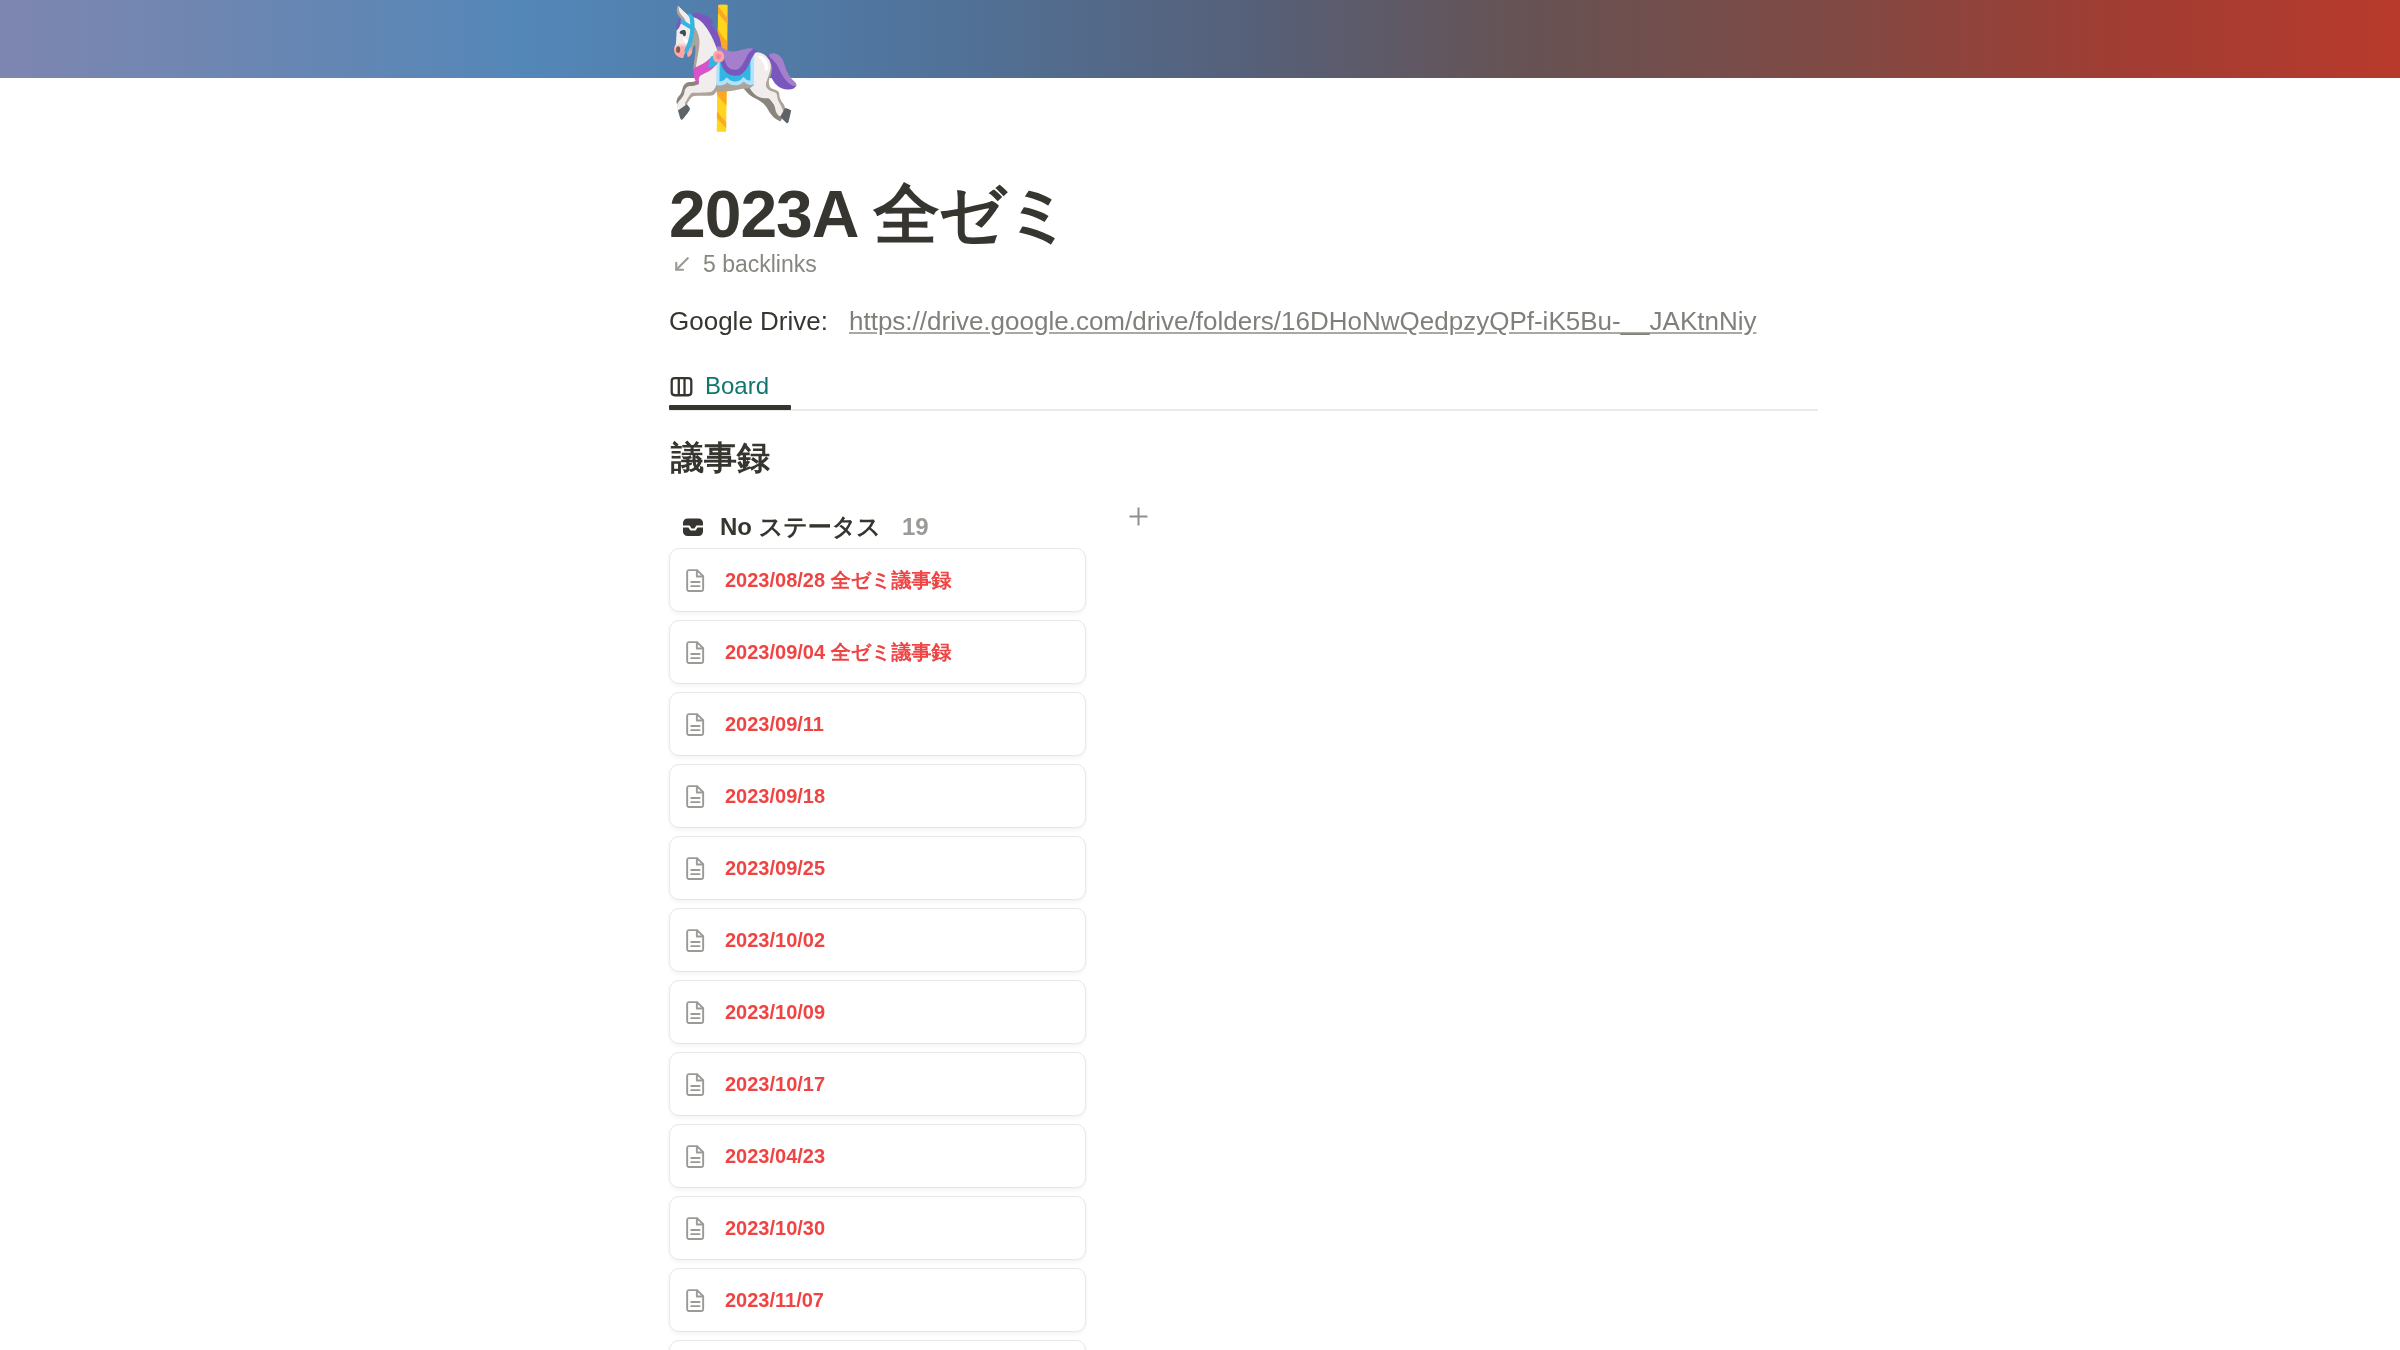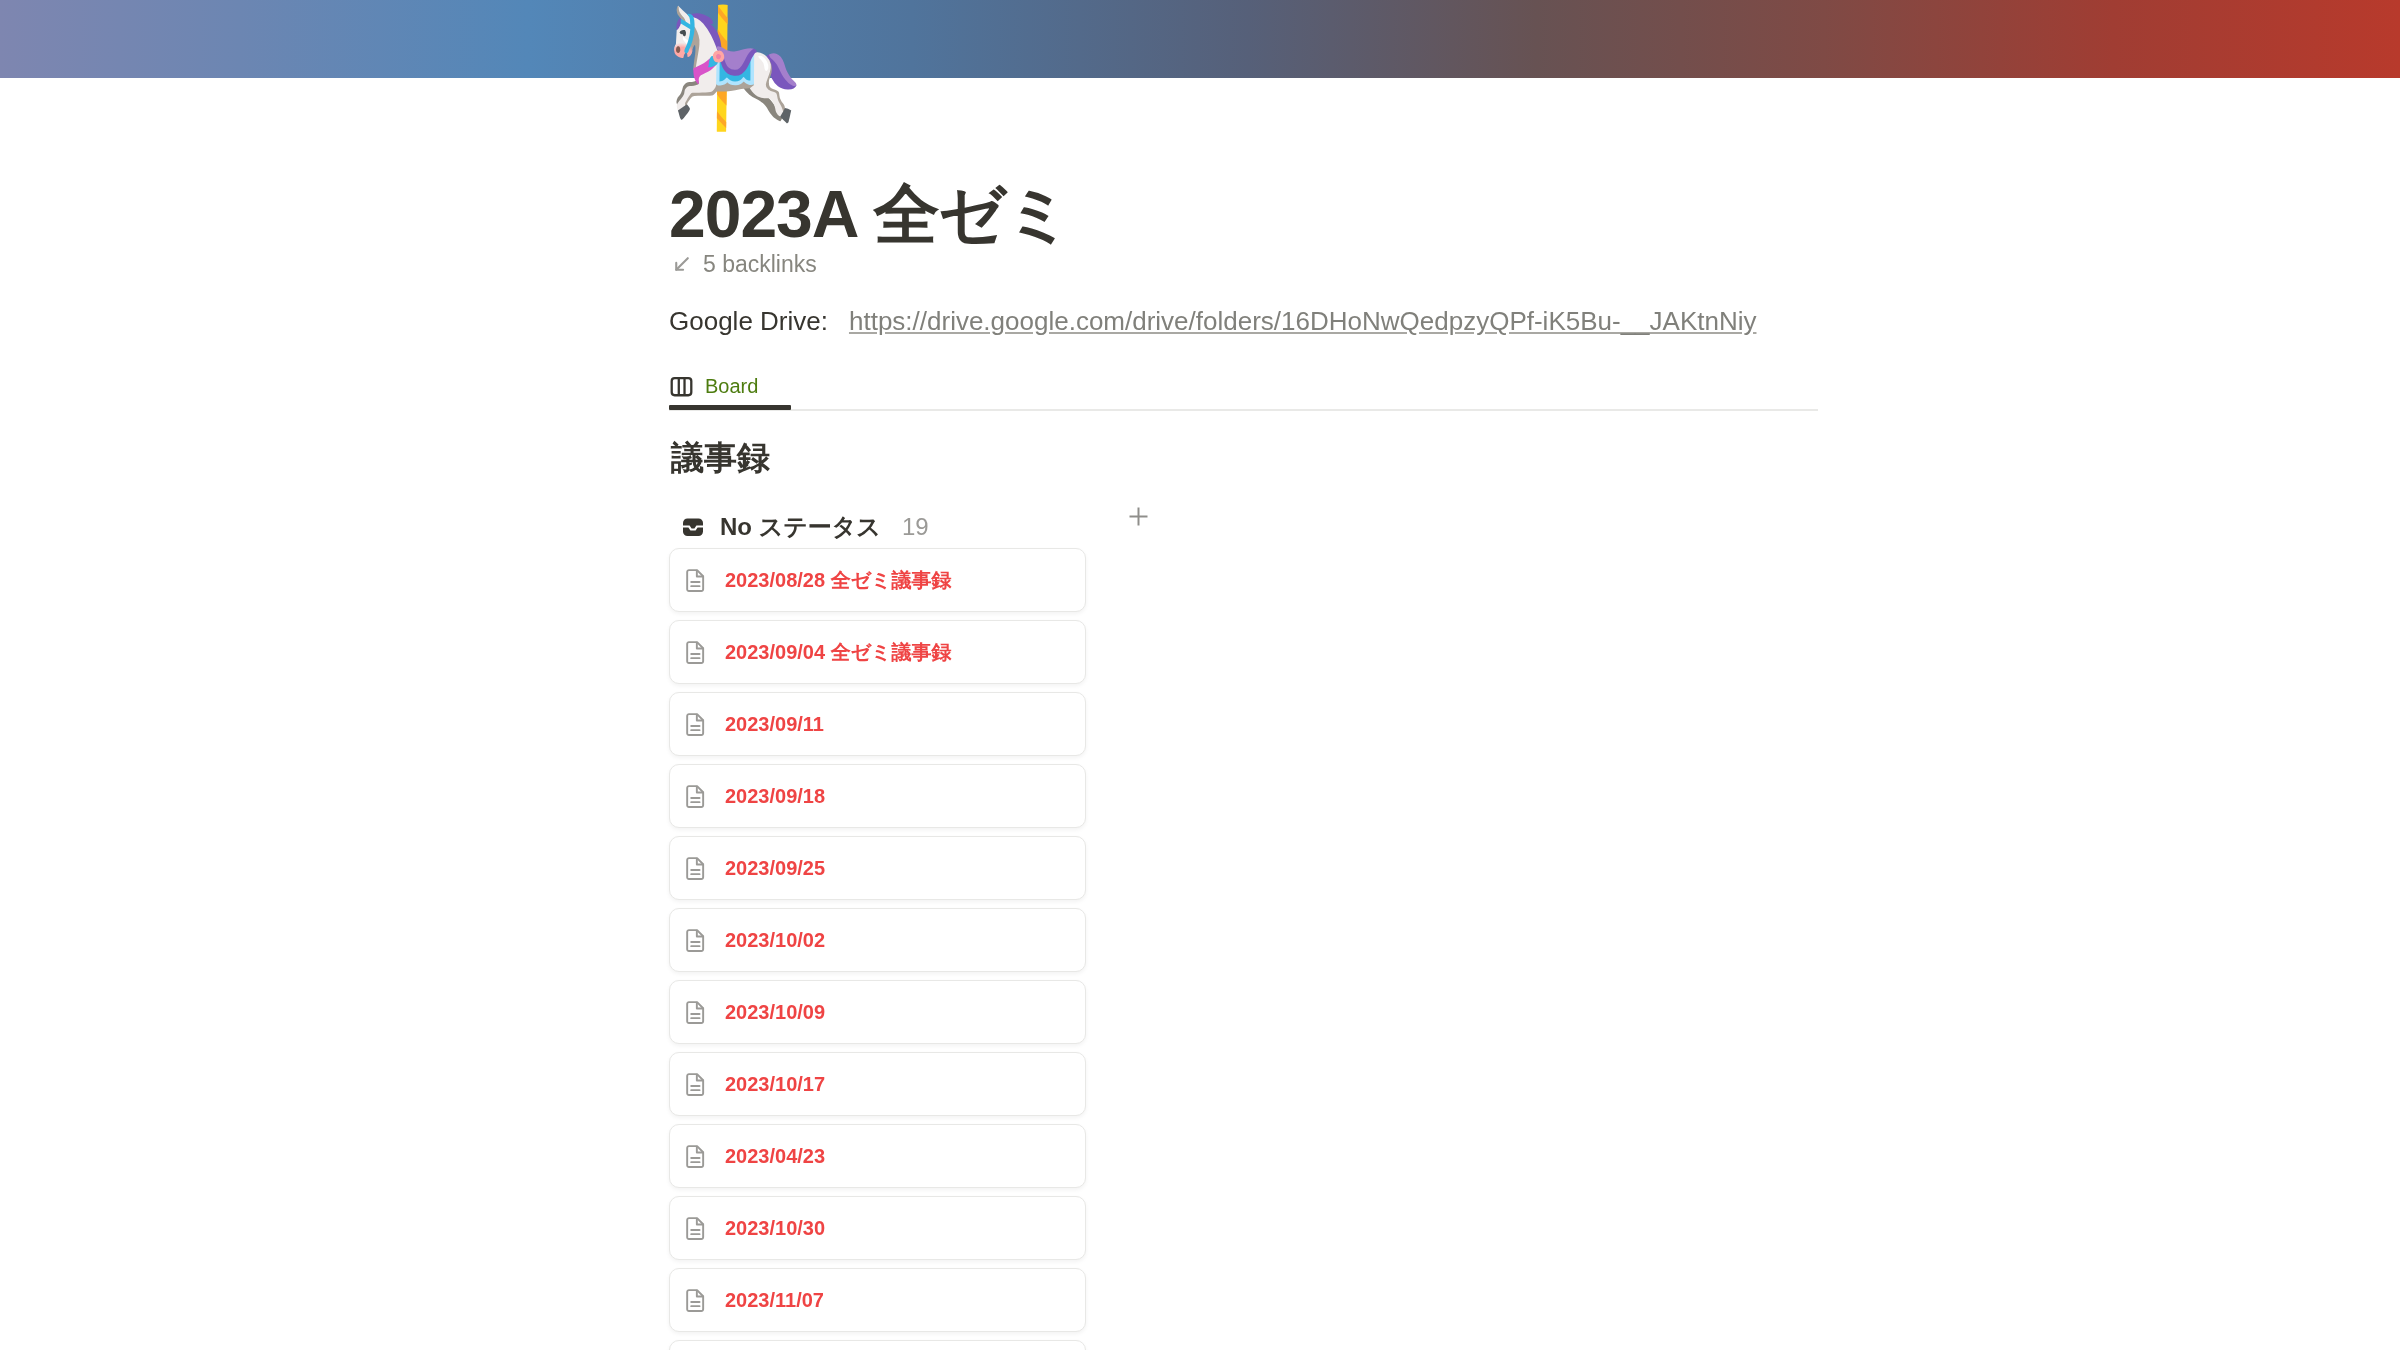--- a/index.html
+++ b/index.html
@@ -41,42 +41,42 @@
   }
   .prop-link {
     color: #80807b;
     text-decoration: underline;
     text-decoration-color: #a9a8a3;
     cursor: pointer;
   }
   .tab {
     position: absolute; left: 0; top: 366px; height: 40px;
     display: flex; align-items: center; gap: 11px;
-    font-size: 20px; font-weight: 500; color: #4d7c0f; cursor: pointer;
+    font-size: 24px; font-weight: 500; color: #0f766e; cursor: pointer;
   }
   .tabs-divider {
     position: absolute; left: 0; top: 409px;
     width: 1149px; height: 2px; background: #e9e9e7;
   }
   .tab-underline {
     position: absolute; left: 0; top: 405px;
     width: 122px; height: 5px; background: #37352f; border-radius: 1px;
   }
   .section-heading {
     position: absolute; left: 2px; top: 436px; margin: 0;
     font-size: 33px; font-weight: 700; color: #37352f;
   }
   .group-header {
     position: absolute; left: 12px; top: 500px; height: 36px;
     display: flex; align-items: center;
     font-size: 24px; cursor: pointer; margin-top: 9px;
   }
   .group-header .group-icon { margin-right: 15px; display: flex; }
   .group-name { font-weight: 600; color: #37352f; white-space: nowrap; }
-  .group-count { margin-left: 21px; color: #9b9a97; font-weight: 400; }
+  .group-count { margin-left: 21px; color: #9b9a97; font-weight: 700; }
   .add-card {
     position: absolute; left: 449px; top: 496px;
     width: 40px; height: 40px;
     display: flex; align-items: center; justify-content: center;
     background: none; border: none; padding: 0; cursor: pointer;
     border-radius: 6px;
   }
   .card-list {
     position: absolute; left: 0; top: 548px; width: 417px;
     display: flex; flex-direction: column; gap: 8px;

